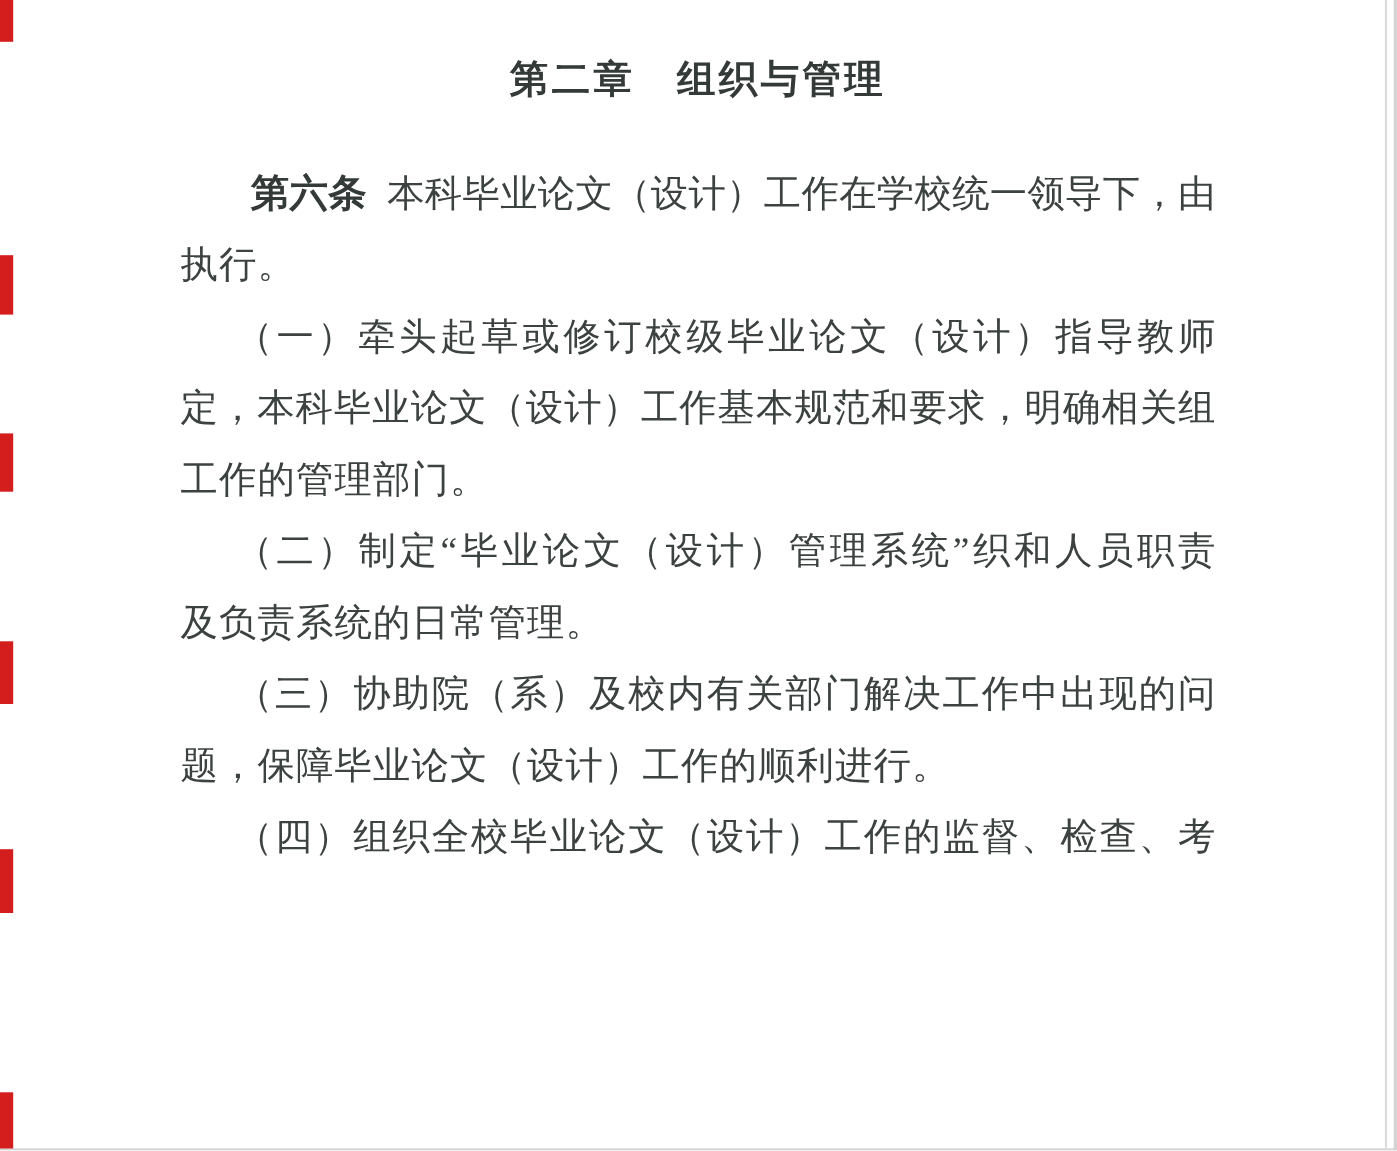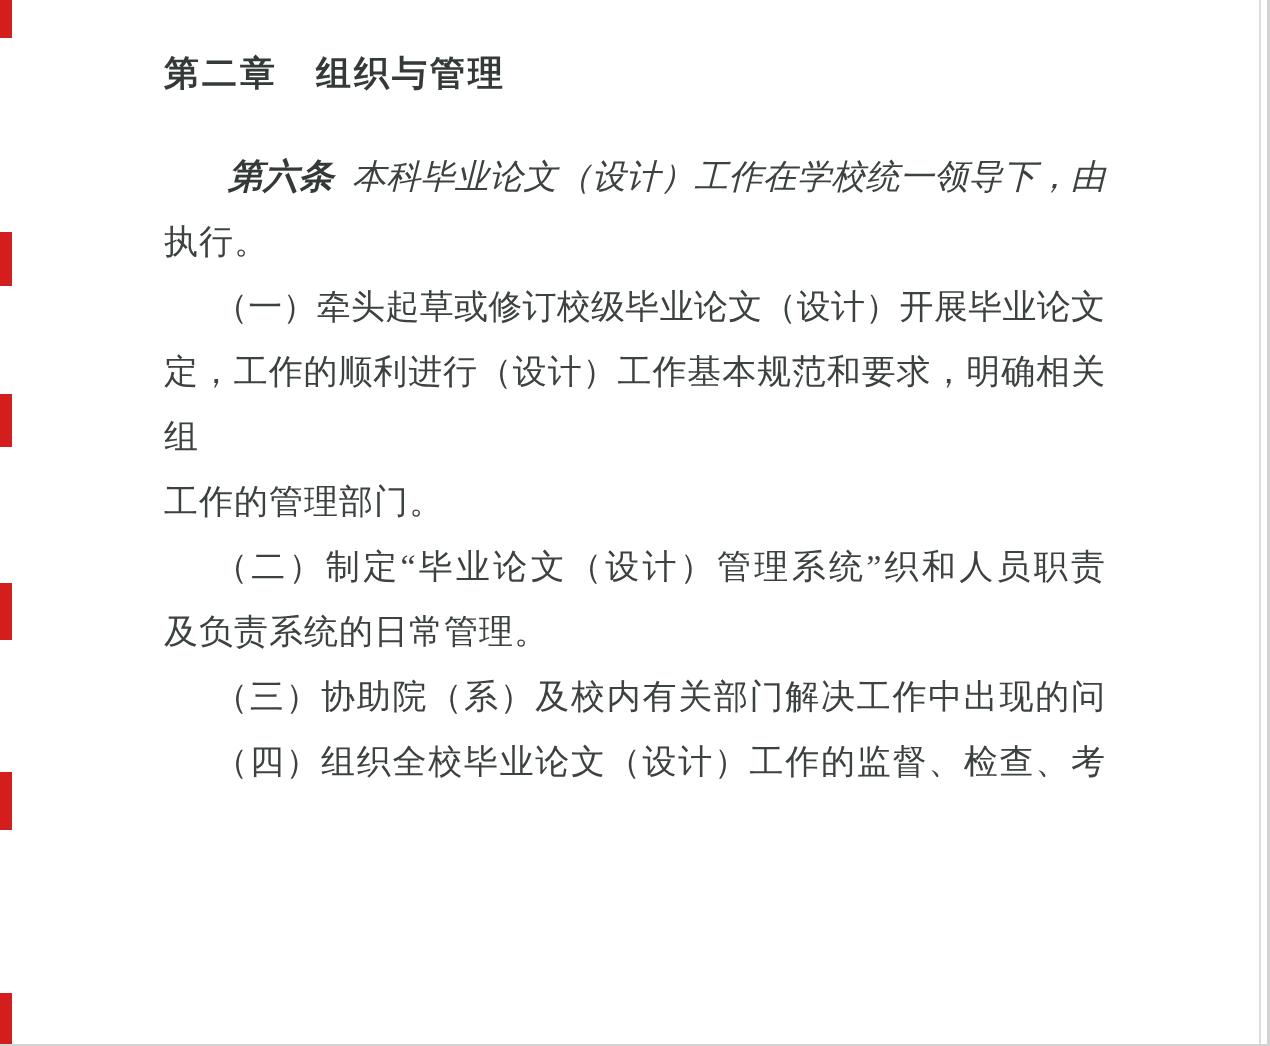--- a/index.html
+++ b/index.html
@@ -42,42 +42,42 @@
 
   .content {
     position: absolute;
     left: 164px;
     top: 0;
     width: 941px;
     color: var(--text-color, #3c423f);
   }
   .chapter-title {
     margin-top: 50px;
-    text-align: left;
+    text-align: center;
     font-family: "Liberation Sans", "DejaVu Sans", sans-serif;
     font-weight: 700;
     font-size: 35px;
     line-height: 46px;
     letter-spacing: 3px;
     color: var(--heading-color, #343a37);
   }
   .body-text { margin-top: 47px; }
   .line {
     font-size: 34px;
     line-height: 65px;
     white-space: nowrap;
     letter-spacing: 1px;
   }
   .line.justify {
     white-space: normal;
     text-align: justify;
     text-align-last: justify;
     letter-spacing: 0;
   }
-  .indent-label { padding-left: 64px; font-style: italic; }   
+  .indent-label { padding-left: 64px; }   
   .indent-item  { padding-left: 50px; }   
   .article-no {
     font-family: "Liberation Sans", "DejaVu Sans", sans-serif;
     font-weight: 700;
     font-size: 35px;
     color: var(--heading-color, #343a37);
   }
   .gap { display: inline-block; width: 18px; }
 </style>
 </head>
@@ -96,26 +96,27 @@
   <div class="content">
 
     <div class="chapter-title">第二章　组织与管理</div>
 
     <div class="body-text">
 
       <p class="line justify indent-label"><span class="article-no">第六条</span><span class="gap"></span><span>本科毕业论文（设计）工作在学校统一领导下，由</span></p>
       <p class="line">执行。</p>
 
 
-      <p class="line justify indent-item">（一）牵头起草或修订校级毕业论文（设计）开展毕业论文</p>
-      <p class="line justify">定，工作的顺利进行（设计）工作基本规范和要求，明确相关组</p>
+      <p class="line justify indent-item">（一）牵头起草或修订校级毕业论文（设计）指导教师</p>
+      <p class="line justify">定，本科毕业论文（设计）工作基本规范和要求，明确相关组</p>
       <p class="line">工作的管理部门。</p>
 
       <p class="line justify indent-item">（二）制定“毕业论文（设计）管理系统”织和人员职责</p>
       <p class="line">及负责系统的日常管理。</p>
 
       <p class="line justify indent-item">（三）协助院（系）及校内有关部门解决工作中出现的问</p>
+      <p class="line">题，保障毕业论文（设计）工作的顺利进行。</p>
 
       <p class="line justify indent-item">（四）组织全校毕业论文（设计）工作的监督、检查、考</p>
 
     </div>
   </div>
 </div>
 
 </body></html>

